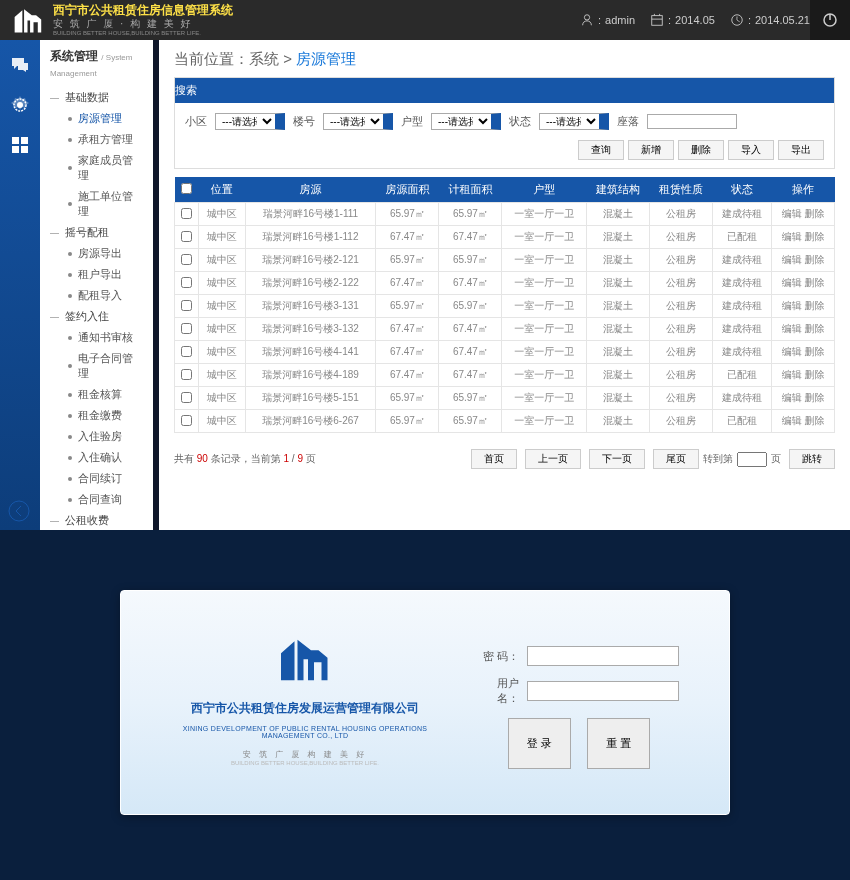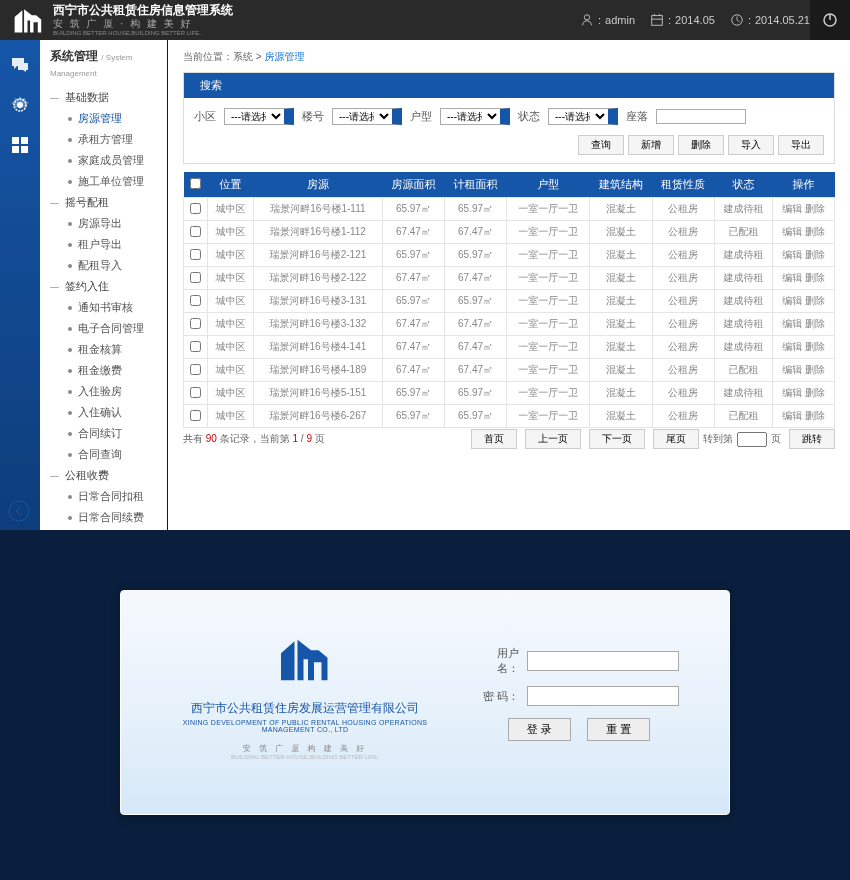--- a/index.html
+++ b/index.html
@@ -1,73 +1,73 @@
 <!DOCTYPE html>
 <html><head>
 <meta charset="utf-8">
 <style>
 *{box-sizing:border-box;margin:0;padding:0;font-family:"Microsoft YaHei",Arial,sans-serif}
 body{background:#fff;width:850px}
 .header{background:#2a2a2a;height:40px;display:flex;align-items:center;color:#ccc;font-size:10px}
 .logo-area{display:flex;align-items:center;padding:0 10px;flex:1}
 .logo-svg{width:35px;height:30px;margin-right:8px}
 .logo-txt{line-height:1.2}
-.logo-txt .t1{font-size:12px;font-weight:bold;color:#ffffff}
+.logo-txt .t1{font-size:12px;font-weight:bold;color:#fde047}
 .logo-txt .t2{font-size:10px;letter-spacing:2px;color:#aaa}
 .logo-txt .t3{font-size:6px;color:#888}
 .hdr-info{display:flex;align-items:center;gap:15px;font-size:11px;color:#ccc}
 .hdr-item{display:flex;align-items:center;gap:4px}
 .hdr-icon{width:14px;height:14px}
 .power{width:40px;height:40px;background:#1a1a1a;display:flex;align-items:center;justify-content:center;cursor:pointer}
 .main{display:flex;height:490px;overflow:hidden}
 .iconbar{width:40px;background:linear-gradient(#1656a8,#0d3d7a);display:flex;flex-direction:column;align-items:center;padding-top:15px;gap:20px}
 .iconbar div{width:20px;height:20px;cursor:pointer}
-.sidebar{width:128px;background:#fff;border-right:1px solid #0f172a;font-size:11px;overflow-y:auto}
+.sidebar{width:119px;background:#fff;border-right:6px solid #0f172a;font-size:11px;overflow-y:auto}
 .side-title{padding:8px 10px;font-weight:bold;color:#333;font-size:12px}
 .side-title .en{font-size:8px;color:#999;font-weight:normal}
 .side-grp-hdr{display:flex;align-items:center;padding:3px 10px;color:#444;font-size:11px;cursor:pointer}
 .side-grp-hdr::before{content:"—";color:#888;margin-right:6px;font-size:9px}
 .side-item{display:flex;align-items:center;padding:3px 10px 3px 28px;color:#555;cursor:pointer;font-size:11px}
 .side-item::before{content:"";width:4px;height:4px;border-radius:50%;background:#888;margin-right:6px}
 .side-item.active{color:#1656a8}
 .content{flex:1;padding:10px 15px;font-size:11px;color:#666;overflow:hidden}
-.breadcrumb{margin-bottom:8px;font-size:10px}
+.breadcrumb{margin-bottom:8px;font-size:15px}
 .breadcrumb .cur{color:#1677d9}
 .search-box{background:#fff;border:1px solid #ddd}
-.search-hdr{background:#1656a8;color:#fff;padding:5px 16px;font-size:11px}
+.search-hdr{background:#1656a8;color:#fff;padding:5px 0;font-size:11px}
 .search-body{padding:10px;display:flex;flex-wrap:wrap;gap:8px;align-items:center}
 .search-body label{font-size:11px;color:#555}
 .search-body select,.search-body input{font-size:10px;padding:1px 2px;border:1px solid #aaa}
 .search-body select{width:70px;background:#fff;border-right:10px solid #1656a8}
 .btn-row{padding:0 10px 8px;text-align:right}
 .btn{font-size:10px;padding:2px 12px;background:#f5f5f5;border:1px solid #ccc;margin-left:4px;cursor:pointer}
 table{width:100%;border-collapse:collapse;font-size:10px;margin-top:8px}
 th{background:#1656a8;color:#fff;padding:5px 3px;font-weight:normal;text-align:center;font-size:11px}
 td{border:1px solid #e5e5e5;padding:4px 3px;text-align:center;color:#888}
 .chk{width:11px;height:11px}
-.pager{display:flex;justify-content:space-between;align-items:center;margin-top:1px;font-size:10px}
+.pager{display:flex;justify-content:space-between;align-items:center;margin-top:16px;font-size:10px}
 .pager-info .hl{color:#c00}
 .pager-btns{display:flex;gap:4px;align-items:center}
 .pager-btns input{width:30px;font-size:10px}
 .collapse-btn{position:absolute;left:8px;top:500px;cursor:pointer}
 
 .login-bg{background:#0a1f3d;padding:60px 0 70px;display:flex;justify-content:center}
 .login-card{width:610px;height:225px;background:linear-gradient(#f5f9fd,#e8f2fb,#d5e8f7);border-radius:4px;box-shadow:0 2px 10px rgba(0,0,0,.3);display:flex;padding:30px 40px;border:1px solid #fff}
 .login-left{flex:1;text-align:center;padding-top:10px}
 .login-logo{width:60px;height:55px;margin:0 auto 10px}
-.login-name{color:#1656a8;font-size:12px;font-weight:normal;margin-bottom:2px}
+.login-name{color:#1656a8;font-size:12px;font-weight:bold;margin-bottom:8px}
 .login-en{color:#1656a8;font-size:7px;letter-spacing:.3px}
 .login-sub{color:#888;font-size:8px;margin-top:10px;letter-spacing:3px}
 .login-sub2{color:#bbb;font-size:6px}
 .login-right{width:240px;padding:25px 10px 0 30px}
 .login-row{display:flex;align-items:center;margin-bottom:10px;gap:8px}
 .login-row label{font-size:11px;color:#555;width:48px;text-align:right}
 .login-row input{flex:1;height:20px;border:1px solid #aaa;padding:0 4px;font-size:11px}
 .login-btns{text-align:center;margin-top:12px}
-.login-btns button{font-size:11px;padding:3px 18px;margin:0 6px;background:#eee;border:1px solid #aaa;cursor:pointer}
+.login-btns button{font-size:11px;padding:17px 18px;margin:0 6px;background:#eee;border:1px solid #aaa;cursor:pointer}
 </style>
 </head>
 <body>
 
 <div class="header">
   <div class="logo-area">
     <svg class="logo-svg" viewBox="0 0 40 35">
         <path fill="#fff" d="M5 32V14L14 6v26zM16 32V5l9 7h5l6 5v15h-4V20h-5v12h-4V18h-3v14z"></path>
       </svg>
     <div class="logo-txt">
@@ -348,26 +348,26 @@
       <svg class="login-logo" viewBox="0 0 40 35">
           <path fill="#1656a8" d="M4 32V14L13 6v26zM15 32V5l9 7h5l6 5v15h-4V20h-5v12h-4V18h-3v14z"></path>
         </svg>
       <div class="login-name">西宁市公共租赁住房发展运营管理有限公司</div>
       <div class="login-en">XINING DEVELOPMENT OF PUBLIC RENTAL HOUSING OPERATIONS MANAGEMENT CO., LTD</div>
       <div class="login-sub">安 筑 广 厦    构 建 美 好</div>
       <div class="login-sub2">BUILDING BETTER HOUSE,BUILDING BETTER LIFE.</div>
     </div>
     <div class="login-right">
       <div class="login-row">
+        <label>密  码：</label>
+        <input type="password" style="">
+      </div>
+      <div class="login-row">
         <label>用户名：</label>
         <input type="text" style="">
-      </div>
-      <div class="login-row">
-        <label>密  码：</label>
-        <input type="password" style="">
       </div>
       <div class="login-btns">
         <button>登  录</button>
         <button>重  置</button>
       </div>
     </div>
   </div>
 </div>
 
 </body></html>

